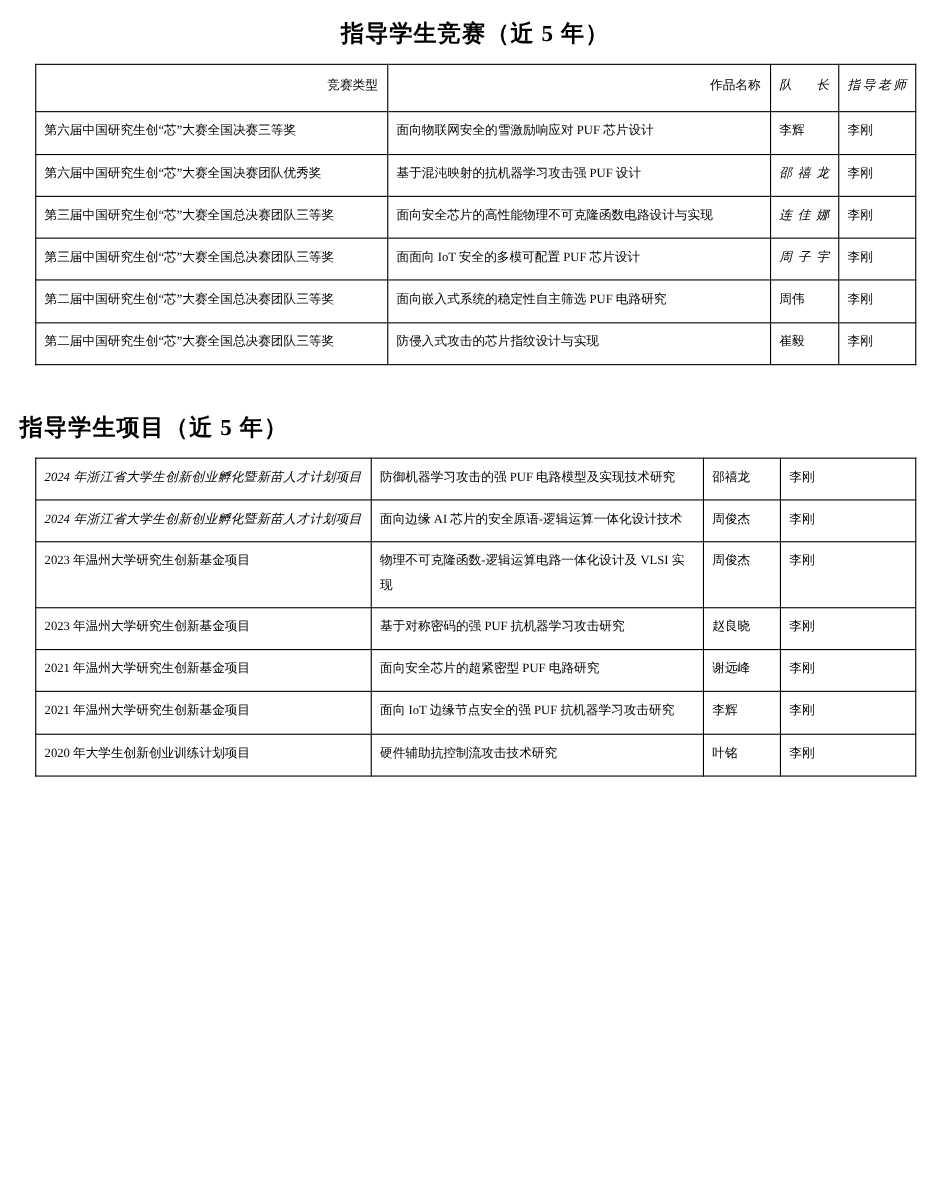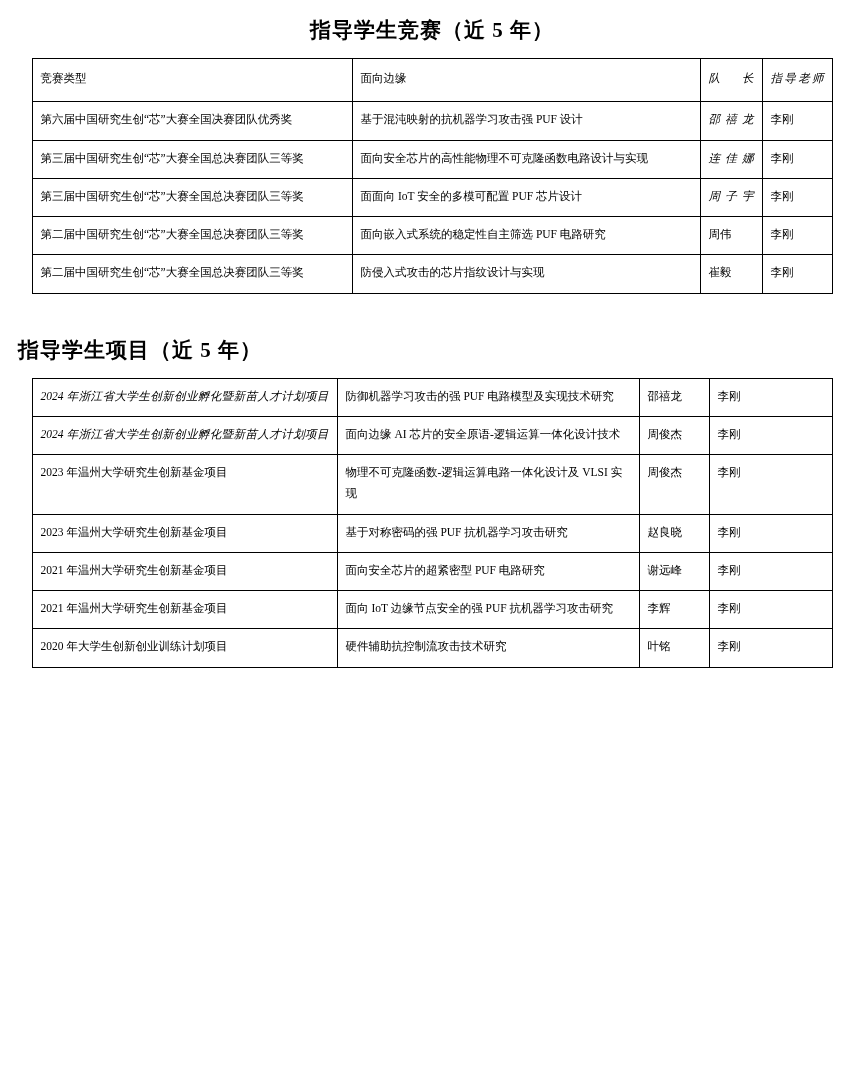--- a/index.html
+++ b/index.html
@@ -44,20 +44,21 @@
     padding: 7px 8px 9px 8px;
     font-size: 11.5px;
     line-height: 1.85;
     font-family: "Liberation Serif", "DejaVu Serif", serif;
     word-wrap: break-word;
   }
   table.doc-table tr.header-row td {
     font-size: 11.5px;
     padding-top: 9px;
     padding-bottom: 12px;
+    text-align: right;
   }
   
   .t1 col.c1 { width: 320px; }
   .t1 col.c2 { width: 348px; }
   .t1 col.c3 { width: 62px; }
   .t1 col.c4 { width: 70px; }
   
   .t2 col.c1 { width: 305px; }
   .t2 col.c2 { width: 302px; }
   .t2 col.c3 { width: 70px; }
@@ -79,23 +80,29 @@
   <table class="doc-table t1">
     <colgroup>
         <col class="c1">
         <col class="c2">
         <col class="c3">
         <col class="c4">
       </colgroup>
     <tbody>
       <tr class="header-row">
         <td>竞赛类型</td>
-        <td>面向边缘</td>
+        <td>作品名称</td>
         <td class="cell-just">队长</td>
         <td class="cell-just">指导老师</td>
+      </tr>
+      <tr>
+        <td>第六届中国研究生创“芯”大赛全国决赛三等奖</td>
+        <td>面向物联网安全的雪激励响应对 PUF 芯片设计</td>
+        <td>李辉</td>
+        <td>李刚</td>
       </tr>
       <tr>
         <td>第六届中国研究生创“芯”大赛全国决赛团队优秀奖</td>
         <td>基于混沌映射的抗机器学习攻击强 PUF 设计</td>
         <td class="cell-just">邵禧龙</td>
         <td>李刚</td>
       </tr>
       <tr>
         <td>第三届中国研究生创“芯”大赛全国总决赛团队三等奖</td>
         <td>面向安全芯片的高性能物理不可克隆函数电路设计与实现</td>

